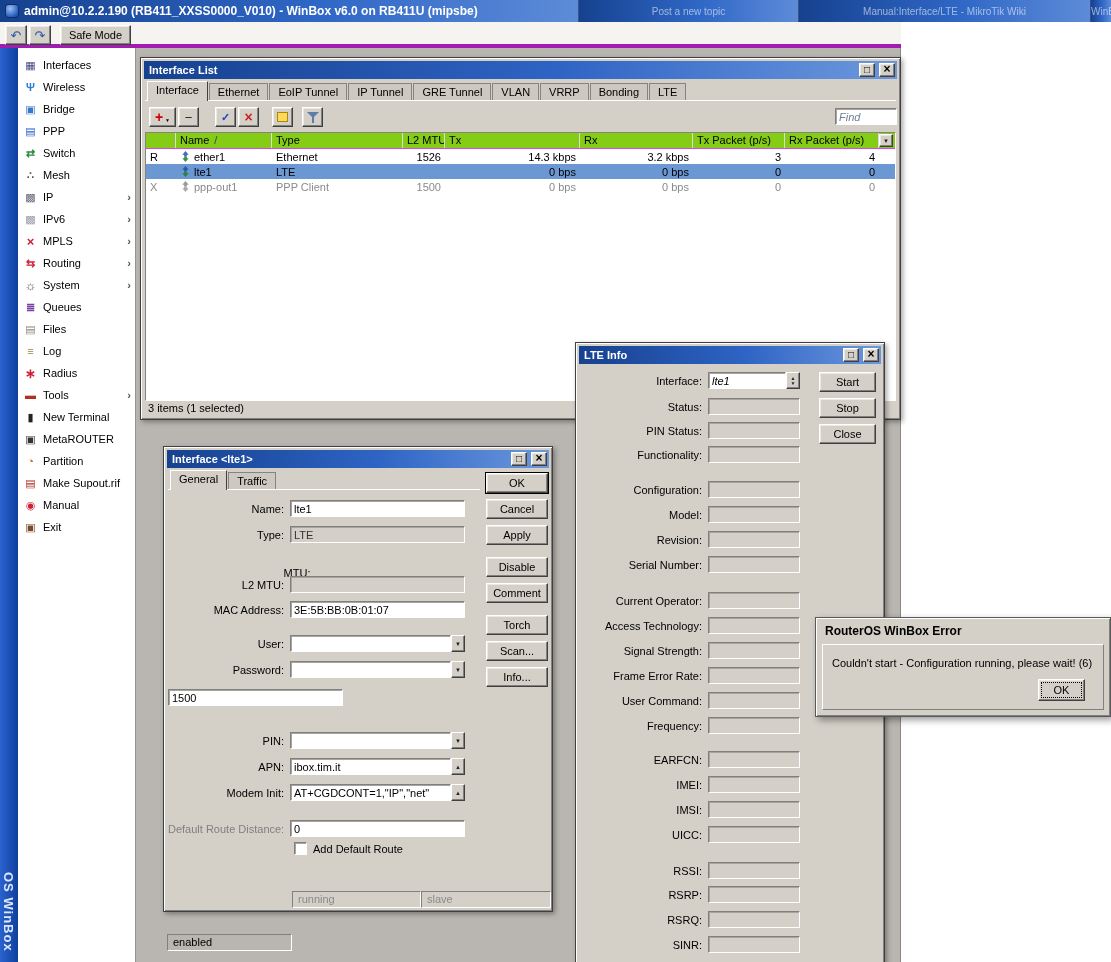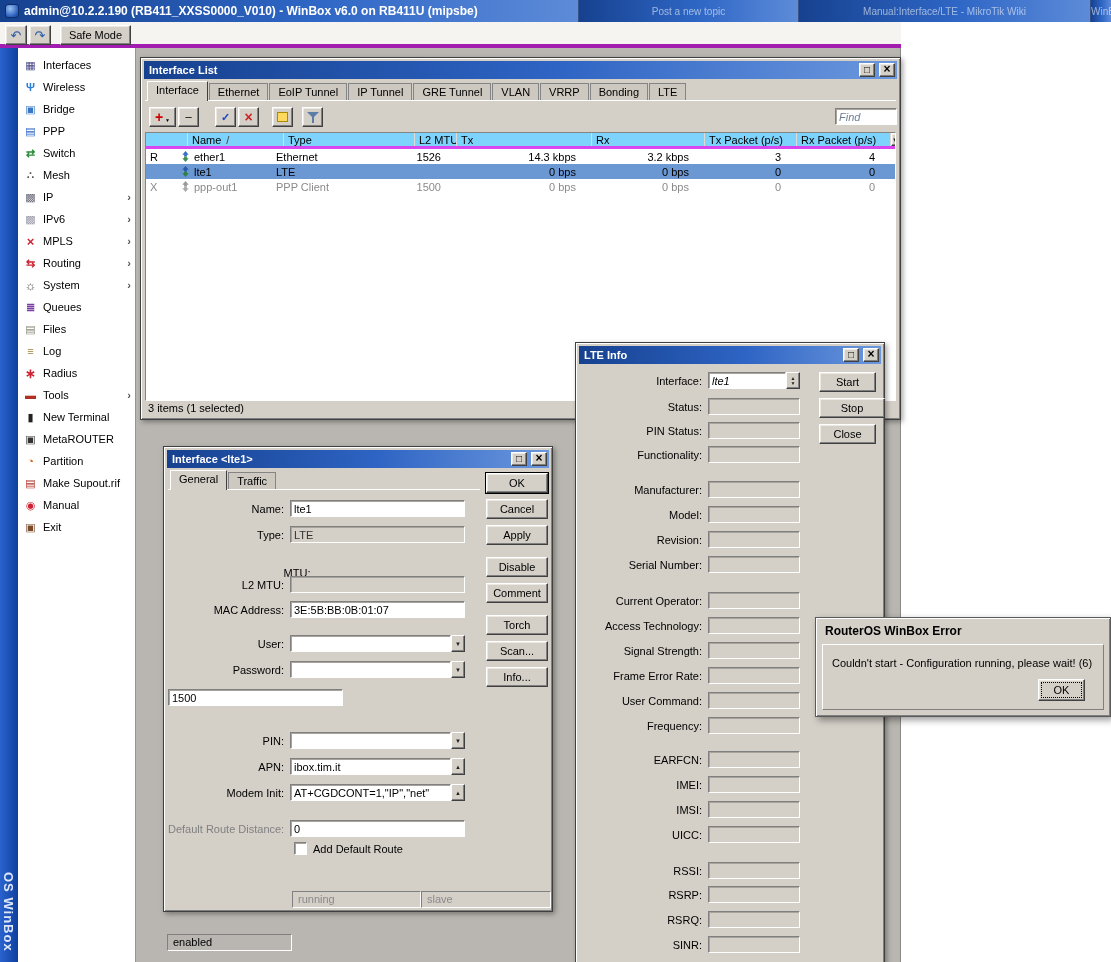--- a/index.html
+++ b/index.html
@@ -106,21 +106,21 @@
   .xmark-g::before{content:"×";color:#c22;font-weight:bold;font-size:14px;margin-top:-2px;}
   .note-g{width:11px;height:10px;background:#ffd95e;border:1px solid #a98b00;}
   .funnel{position:relative;width:12px;height:11px;}
   .funnel::before{content:"";position:absolute;left:0;top:0;width:0;height:0;
     border-left:6px solid transparent;border-right:6px solid transparent;border-top:6px solid #5b7da8;}
   .funnel::after{content:"";position:absolute;left:5px;top:5px;width:2px;height:6px;background:#5b7da8;}
   .find{position:absolute;left:694px;top:50px;width:62px;}
   .find::placeholder{font-style:italic;color:#6d7f95;}
   .listarea{position:absolute;left:4px;top:74px;right:4px;bottom:18px;background:#fff;
     border:1px solid;border-color:#848484 #fff #fff #848484;overflow:hidden;}
-  .grid-head{display:flex;height:16px;background:#7dd3fc;border-bottom:3px solid #d946ef;align-items:center;padding-left:12px;}
+  .grid-head{display:flex;height:16px;background:#84cc16;border-bottom:1px solid #d946ef;align-items:center;}
   .gh{padding:1px 4px;border-right:1px solid #dedbd5;white-space:nowrap;overflow:hidden;height:100%;}
   .grid-row{display:flex;height:15px;align-items:center;}
   .gc{padding:0 4px;white-space:nowrap;overflow:hidden;display:flex;align-items:center;gap:3px;}
   .num{justify-content:flex-end;text-align:right;}
   .c-flag{width:30px;flex:0 0 30px;}
   .c-name{width:96px;flex:0 0 96px;}
   .c-type{width:131px;flex:0 0 131px;}
   .c-l2mtu{width:42px;flex:0 0 42px;}
   .c-tx{width:135px;flex:0 0 135px;}
   .c-rx{width:113px;flex:0 0 113px;}
@@ -492,21 +492,21 @@
       </div>
     <div class="frow" style="top:79px;">
         <span class="flabel-l">PIN Status:</span>
         <input class="inp dis" style="width: 92px;" value="">
       </div>
     <div class="frow" style="top:103px;">
         <span class="flabel-l">Functionality:</span>
         <input class="inp dis" style="width: 92px;" value="">
       </div>
     <div class="frow" style="top:138px;">
-        <span class="flabel-l">Manufacturer:</span>
+        <span class="flabel-l">Configuration:</span>
         <input class="inp dis" style="width: 92px;" value="">
       </div>
     <div class="frow" style="top:163px;">
         <span class="flabel-l">Model:</span>
         <input class="inp dis" style="width: 92px;" value="">
       </div>
     <div class="frow" style="top:188px;">
         <span class="flabel-l">Revision:</span>
         <input class="inp dis" style="width: 92px;" value="">
       </div>
@@ -565,21 +565,21 @@
     <div class="frow" style="top:568px;">
         <span class="flabel-l">RSRQ:</span>
         <input class="inp dis" style="width: 92px;" value="">
       </div>
     <div class="frow" style="top:593px;">
         <span class="flabel-l">SINR:</span>
         <input class="inp dis" style="width: 92px;" value="">
       </div>
 
     <div class="btn3" style="position:absolute;left:243px;top:29px;width:57px;height:20px;">Start</div>
-    <div class="btn3" style="position:absolute;left:243px;top:55px;width:66px;height:20px;">Stop</div>
+    <div class="btn3" style="position:absolute;left:243px;top:55px;width:57px;height:20px;">Stop</div>
     <div class="btn3" style="position:absolute;left:243px;top:81px;width:57px;height:20px;">Close</div>
   </div>
 
   <div class="errwin" style="left:815px;top:617px;width:296px;height:100px;">
     <div class="etitle">RouterOS WinBox Error</div>
     <div class="epanel">
       <div class="emsg">Couldn't start - Configuration running, please wait! (6)</div>
       <div class="btn3 eok">OK</div>
     </div>
   </div>

